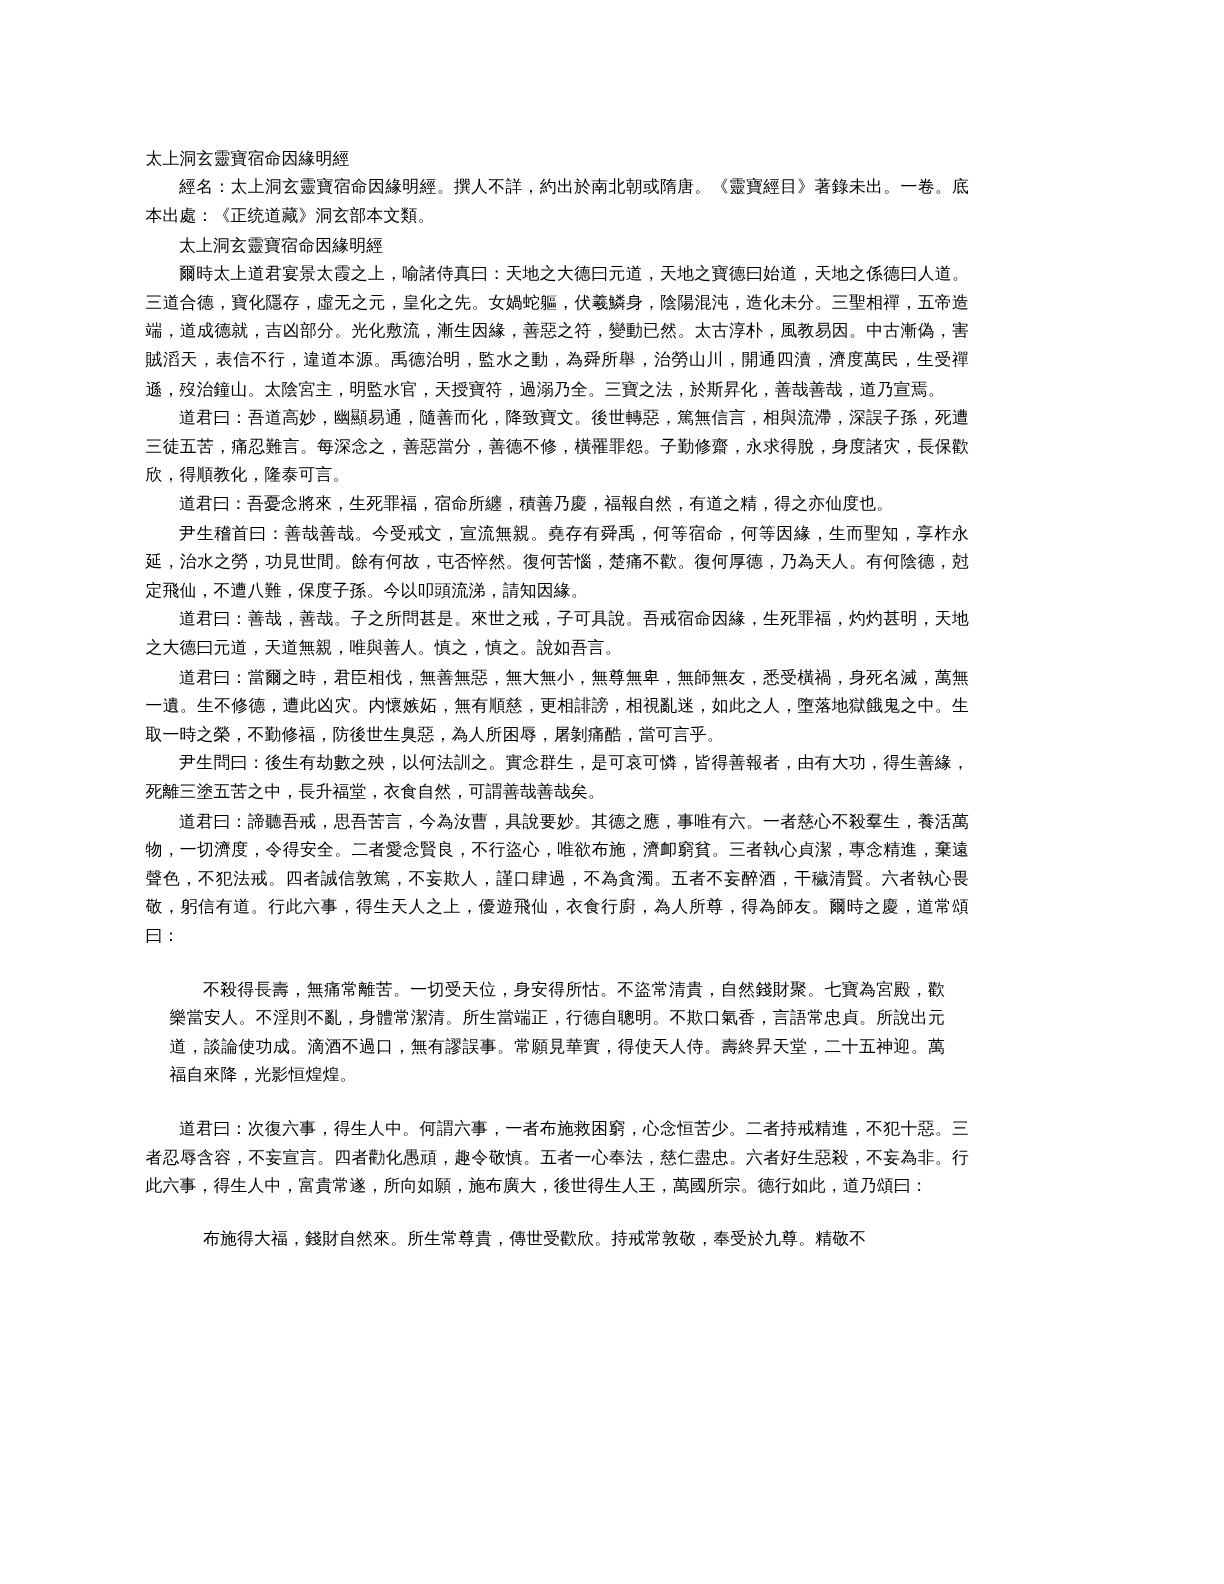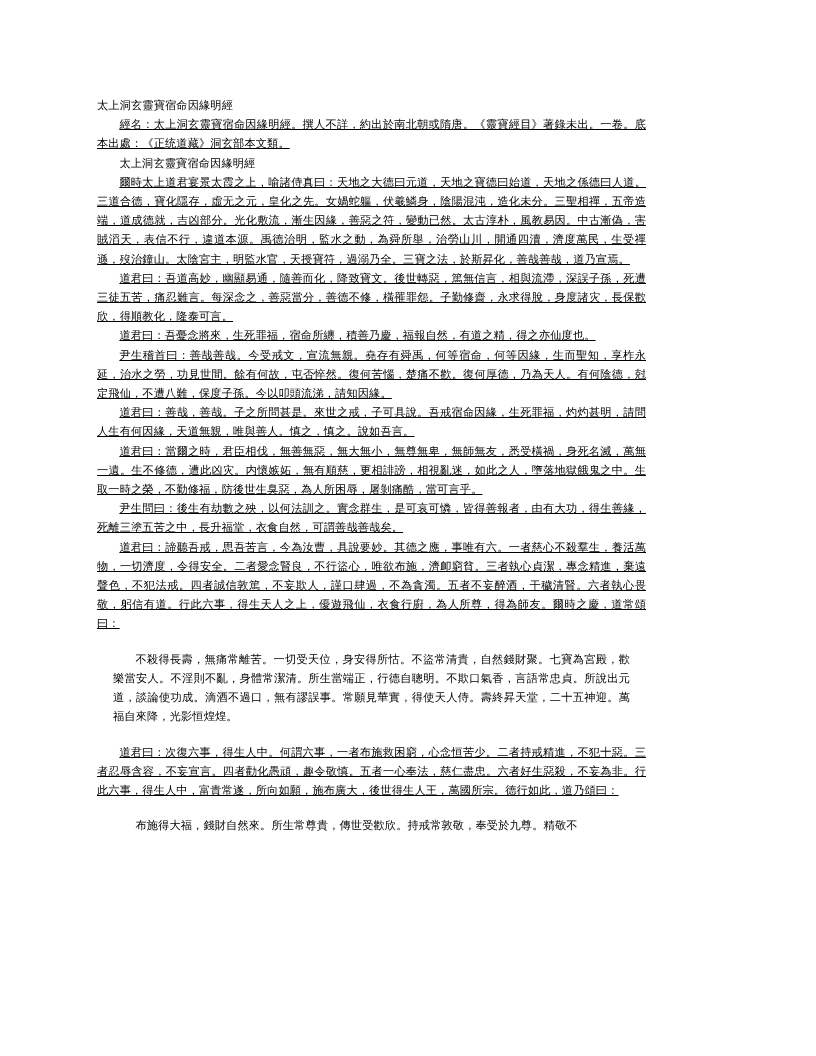--- a/index.html
+++ b/index.html
@@ -32,21 +32,20 @@
   .title-line {
     text-indent: 0;
     margin: 0;
     text-align: left;
     white-space: nowrap;
   }
   
   .para {
     text-indent: 2em;
     margin: 0;
-    text-decoration: underline;
   }
   
   .para-heading {
     text-indent: 2em;
     margin: 0;
     text-align: left;
     white-space: nowrap;
   }
   
   .verse {
@@ -67,21 +66,21 @@
     <p class="para-heading">太上洞玄靈寶宿命因緣明經</p>
 
     <p class="para">爾時太上道君宴景太霞之上，喻諸侍真曰：天地之大德曰元道，天地之寶德曰始道，天地之係德曰人道。三道合德，寶化隱存，虛无之元，皇化之先。女媧蛇軀，伏羲鱗身，陰陽混沌，造化未分。三聖相禪，五帝造端，道成德就，吉凶部分。光化敷流，漸生因緣，善惡之符，變動已然。太古淳朴，風教易因。中古漸偽，害賊滔天，表信不行，違道本源。禹德治明，監水之動，為舜所舉，治勞山川，開通四瀆，濟度萬民，生受禪遜，歿治鐘山。太陰宮主，明監水官，天授寶符，過溺乃全。三寶之法，於斯昇化，善哉善哉，道乃宣焉。</p>
 
     <p class="para">道君曰：吾道高妙，幽顯易通，隨善而化，降致寶文。後世轉惡，篤無信言，相與流滯，深誤子孫，死遭三徒五苦，痛忍難言。每深念之，善惡當分，善德不修，橫罹罪怨。子勤修齋，永求得脫，身度諸灾，長保歡欣，得順教化，隆泰可言。</p>
 
     <p class="para">道君曰：吾憂念將來，生死罪福，宿命所纏，積善乃慶，福報自然，有道之精，得之亦仙度也。</p>
 
     <p class="para">尹生稽首曰：善哉善哉。今受戒文，宣流無親。堯存有舜禹，何等宿命，何等因緣，生而聖知，享柞永延，治水之勞，功見世間。餘有何故，屯否悴然。復何苦惱，楚痛不歡。復何厚德，乃為天人。有何陰德，尅定飛仙，不遭八難，保度子孫。今以叩頭流涕，請知因緣。</p>
 
-    <p class="para">道君曰：善哉，善哉。子之所問甚是。來世之戒，子可具說。吾戒宿命因緣，生死罪福，灼灼甚明，請問人生有何因緣，天道無親，唯與善人。慎之，慎之。說如吾言。</p>
+    <p class="para">道君曰：善哉，善哉。子之所問甚是。來世之戒，子可具說。吾戒宿命因緣，生死罪福，灼灼甚明，天地之大德曰元道，天道無親，唯與善人。慎之，慎之。說如吾言。</p>
 
 
     <p class="para">道君曰：當爾之時，君臣相伐，無善無惡，無大無小，無尊無卑，無師無友，悉受橫禍，身死名滅，萬無一遺。生不修德，遭此凶灾。内懷嫉妬，無有順慈，更相誹謗，相視亂迷，如此之人，墮落地獄餓鬼之中。生取一時之榮，不勤修福，防後世生臭惡，為人所困辱，屠剝痛酷，當可言乎。</p>
 
     <p class="para">尹生問曰：後生有劫數之殃，以何法訓之。實念群生，是可哀可憐，皆得善報者，由有大功，得生善緣，死離三塗五苦之中，長升福堂，衣食自然，可謂善哉善哉矣。</p>
 
 
     <p class="para">道君曰：諦聽吾戒，思吾苦言，今為汝曹，具說要妙。其德之應，事唯有六。一者慈心不殺羣生，養活萬物，一切濟度，令得安全。二者愛念賢良，不行盜心，唯欲布施，濟卹窮貧。三者執心貞潔，專念精進，棄遠聲色，不犯法戒。四者誠信敦篤，不妄欺人，謹口肆過，不為貪濁。五者不妄醉酒，干穢清賢。六者執心畏敬，躬信有道。行此六事，得生天人之上，優遊飛仙，衣食行廚，為人所尊，得為師友。爾時之慶，道常頌曰：</p>
 
     <p class="verse">不殺得長壽，無痛常離苦。一切受天位，身安得所怙。不盜常清貴，自然錢財聚。七寶為宮殿，歡樂當安人。不淫則不亂，身體常潔清。所生當端正，行德自聰明。不欺口氣香，言語常忠貞。所說出元道，談論使功成。滴酒不過口，無有謬誤事。常願見華實，得使天人侍。壽終昇天堂，二十五神迎。萬福自來降，光影恒煌煌。</p>

